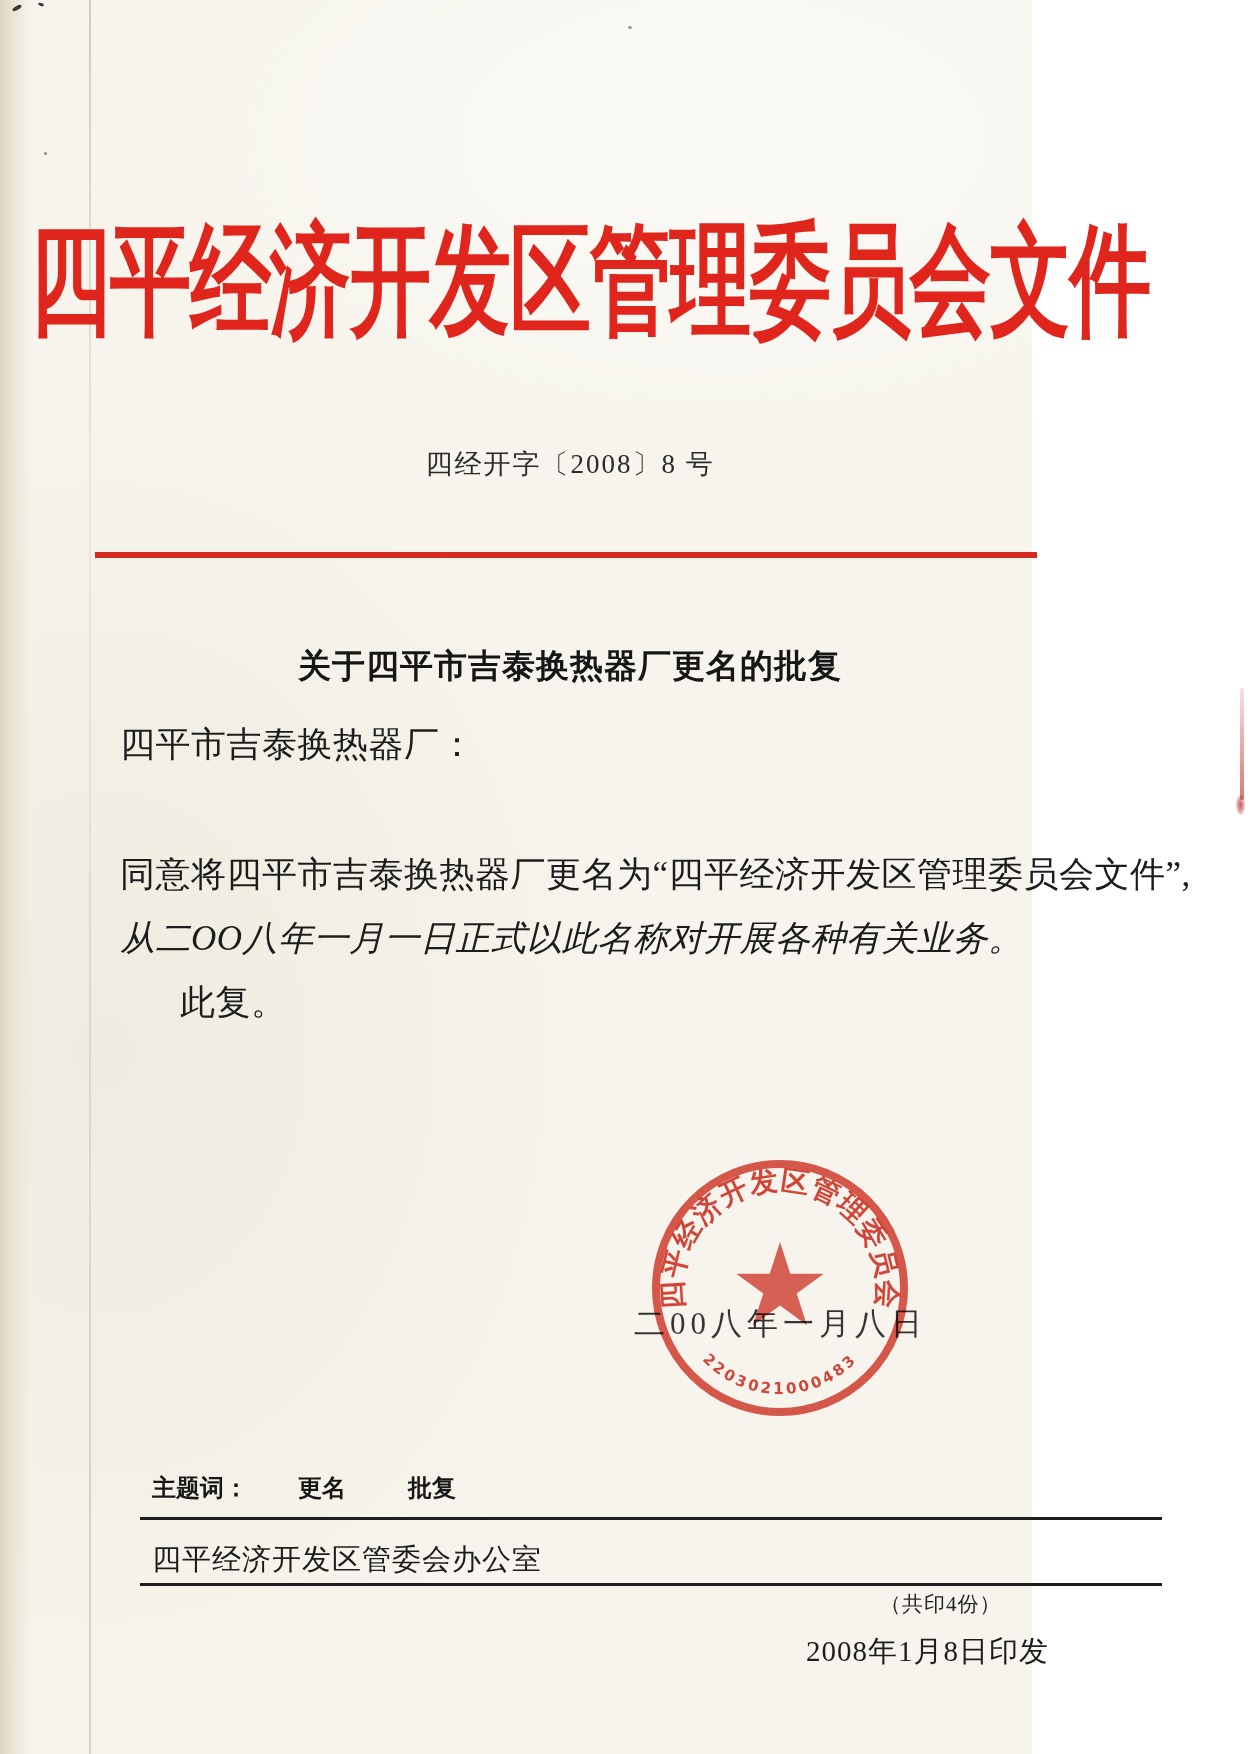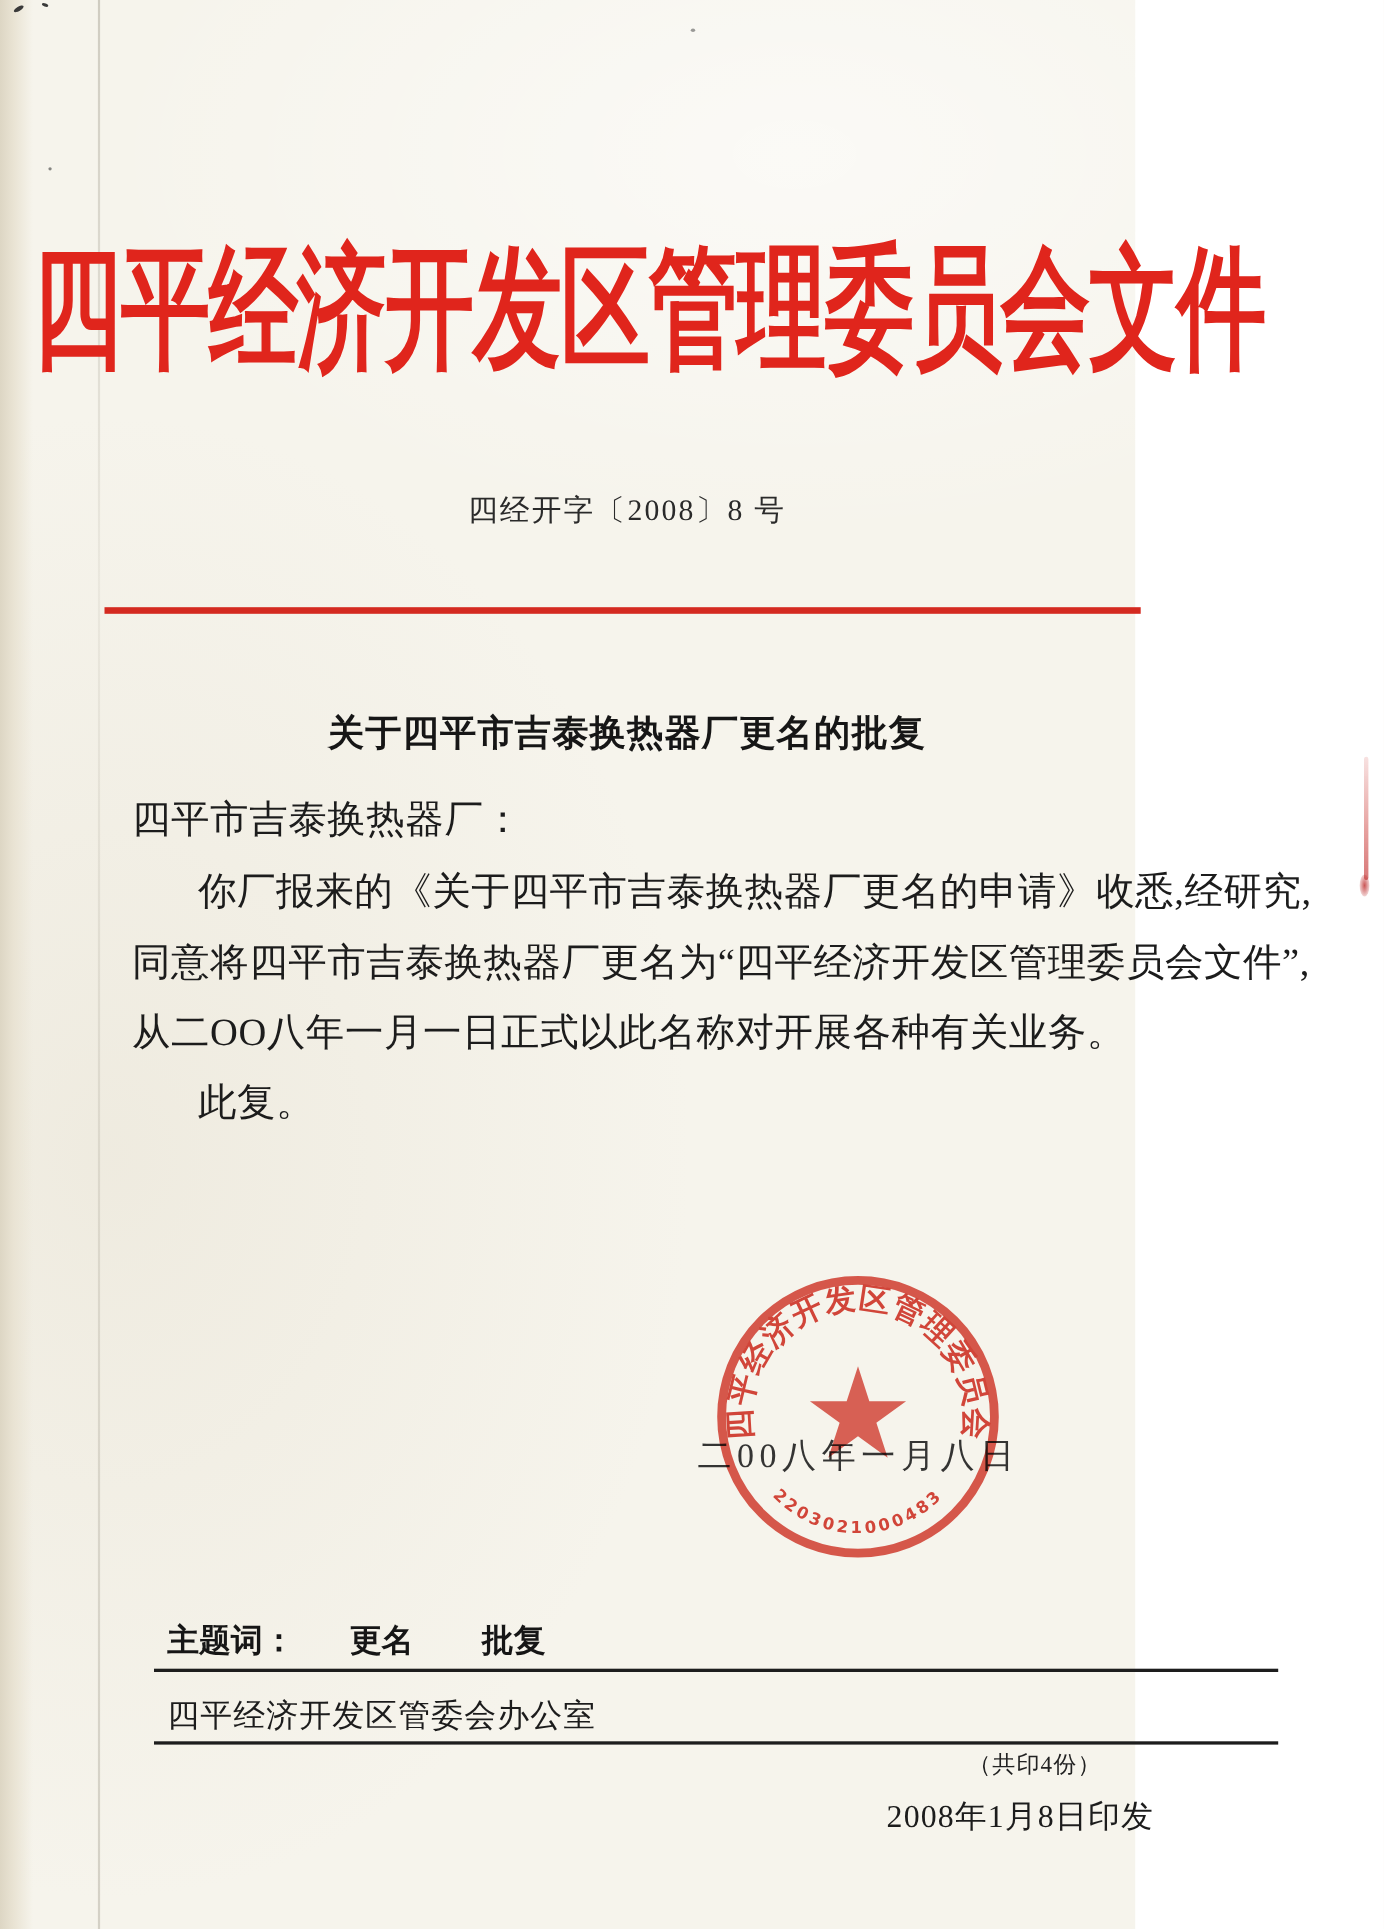--- a/index.html
+++ b/index.html
@@ -67,40 +67,40 @@
     font-family: "Liberation Sans", "DejaVu Sans", sans-serif;
     margin-top: 24px;
   }
   .body-line {
     position: absolute; left: 120px; width: 1010px;
     font-size: 35px; letter-spacing: .5px; white-space: nowrap; color: #1c1c1c;
   }
   .salutation { top: 721px; }
   .bl1 { top: 787px; padding-left: 60px; }
   .bl2 { top: 851px; }
-  .bl3 { top: 915px; }
+  .bl3 { top: 915px; font-style: italic; }
   .closing { top: 979px; padding-left: 60px; }
 
   
   .issue-date {
     position: absolute; left: 634px; top: 1303px;
     font-size: 31px; letter-spacing: 5px; color: rgba(25,25,25,.88);
     white-space: nowrap; z-index: 1;
   }
   .stamp {
     position: absolute; left: 640px; top: 1148px; width: 280px; height: 280px;
     mix-blend-mode: multiply; opacity: .93; z-index: 2;
   }
   .stamp svg { width: 100%; height: 100%; }
   .stamp .ring-text { font-size: 28px; font-weight: bold; letter-spacing: 1px; fill: #d63a2e; font-family: "Liberation Serif", serif; }
   .stamp .serial { font-size: 15px; font-weight: bold; letter-spacing: 3px; fill: #d63a2e; font-family: "DejaVu Sans", sans-serif; }
 
   
   .keywords-row {
-    position: absolute; left: 152px; top: 1472px; font-size: 29px; font-weight: bold;
+    position: absolute; left: 152px; top: 1472px; font-size: 24px; font-weight: bold;
     font-family: "Liberation Sans", "DejaVu Sans", sans-serif; color: #161616;
     white-space: nowrap;
   }
   .keyword { display: inline-block; }
   .kw1 { margin-left: 50px; }
   .kw2 { margin-left: 62px; }
   .footer-rule { position: absolute; left: 140px; width: 1022px; height: 3px; background: #1d1d1d; }
   .rule-top { top: 1517px; }
   .rule-bottom { top: 1583px; }
   .issuing-office {
@@ -129,21 +129,20 @@
   <div class="speck s4"></div>
   <div class="red-streak"></div>
   <div class="red-blob"></div>
 
   <div class="org-title">四平经济开发区管理委员会文件</div>
   <div class="doc-number">四经开字〔2008〕8 号</div>
   <div class="red-rule"></div>
 
   <div class="doc-title">关于四平市吉泰换热器厂更名的批复</div>
   <div class="body-line salutation">四平市吉泰换热器厂：</div>
-  <div class="body-line bl1">你厂报来的《关于四平市吉泰换热器厂更名的申请》收悉,经研究,</div>
   <div class="body-line bl2">同意将四平市吉泰换热器厂更名为“四平经济开发区管理委员会文件”,</div>
   <div class="body-line bl3">从二OO八年一月一日正式以此名称对开展各种有关业务。</div>
   <div class="body-line closing">此复。</div>
 
   <div class="issue-date">二00八年一月八日</div>
   <div class="stamp">
     <svg viewBox="0 0 280 280">
       <defs>
         <path id="ringPath" d="M 44.1 160.4 A 98 98 0 1 1 235.9 160.4" fill="none"></path>
         <path id="serialPath" d="M 56.5 205.3 A 106 106 0 0 0 223.5 205.3" fill="none"></path>

